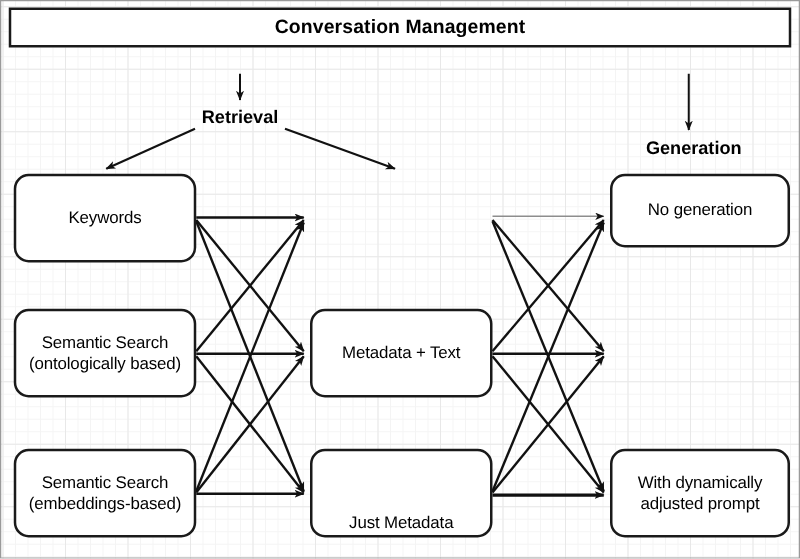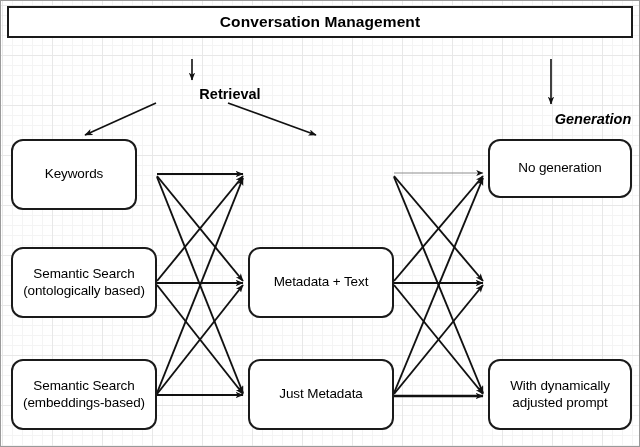--- a/index.html
+++ b/index.html
@@ -56,21 +56,20 @@
     font-size: 15.5px;
     letter-spacing: 0.1px;
   }
   .stage-label {
     position: absolute;
     font-weight: bold;
     font-size: 14.5px;
     color: #000000;
     white-space: nowrap;
     transform: translateX(-50%);
-    margin-left: 38px;
   }
 </style>
 </head>
 <body>
 
 <div id="canvas">
 
   <div id="page-border"></div>
 
   <svg id="wires" viewBox="0 0 640 447" xmlns="http://www.w3.org/2000/svg">
@@ -129,36 +128,36 @@
       <path d="M394,394 L483,285" stroke="#111111" stroke-width="1.9" marker-end="url(#ah)"></path>
       <path d="M394,396 L483,396" stroke="#111111" stroke-width="2.6" marker-end="url(#ah)"></path>
     </g>
   </svg>
 
   <div class="node header" style="left:7px; top:6px; width:626px; height:32px;">
     <span>Conversation Management</span>
   </div>
 
   <div class="stage-label" style="left:192px; top:86px;">Retrieval</div>
-  <div class="stage-label" style="left:555px; top:111px;font-style:italic;">Generation</div>
+  <div class="stage-label" style="left:555px; top:111px;">Generation</div>
 
-  <div class="node" style="left:11px; top:139px; width:126px; height:71px;">
+  <div class="node" style="left:11px; top:139px; width:146px; height:71px;">
     <span>Keywords</span>
   </div>
   <div class="node" style="left:11px; top:247px; width:146px; height:71px;">
     <span>Semantic Search<br>(ontologically based)</span>
   </div>
   <div class="node" style="left:11px; top:359px; width:146px; height:71px;">
     <span>Semantic Search<br>(embeddings-based)</span>
   </div>
 
   <div class="node" style="left:248px; top:247px; width:146px; height:71px;">
     <span>Metadata + Text</span>
   </div>
-  <div class="node" style="left:248px; top:359px; width:146px; height:71px;">
+  <div class="node" style="left:248px; top:359px; width:146px; height:71px;align-items:flex-end;">
     <span>Just Metadata</span>
   </div>
 
   <div class="node" style="left:488px; top:139px; width:144px; height:59px;">
     <span>No generation</span>
   </div>
   <div class="node" style="left:488px; top:359px; width:144px; height:71px;">
     <span>With dynamically<br>adjusted prompt</span>
   </div>
 

